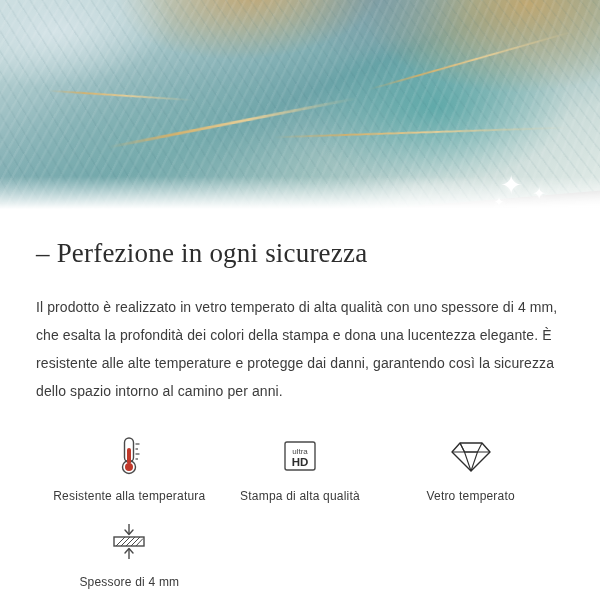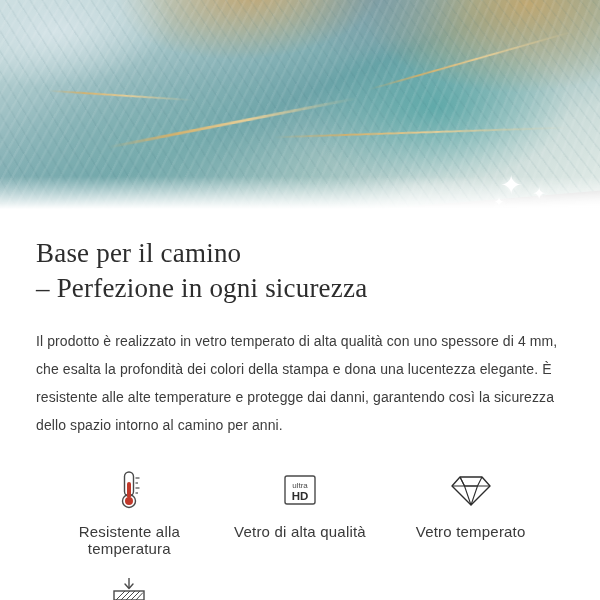--- a/index.html
+++ b/index.html
@@ -149,21 +149,21 @@
     justify-content: flex-start;
   }
   .feature-icon {
     height: 46px;
     display: flex;
     align-items: center;
     justify-content: center;
   }
   .feature-label {
     margin-top: 10px;
-    font-size: 15px;
+    font-size: 12px;
     color: #3a3a3a;
     text-align: center;
     letter-spacing: 0.2px;
   }
   svg { display: block; }
 </style>
 </head>
 <body>
 
 <div class="page">
@@ -181,21 +181,20 @@
       <div class="sparkle sp1">✦</div>
       <div class="sparkle sp2">✦</div>
       <div class="sparkle sp3">✦</div>
       <div class="hero-fade"></div>
     </div>
   </div>
 
   <div class="content">
 
     <h1 class="headline">
-      <span>Base per il camino</span>
       <span class="line2">– Perfezione in ogni sicurezza</span>
     </h1>
 
     <p class="body-copy">Il prodotto è realizzato in vetro temperato di alta qualità con uno spessore di 4 mm, che esalta la profondità dei colori della stampa e dona una lucentezza elegante. È resistente alle alte temperature e protegge dai danni, garantendo così la sicurezza dello spazio intorno al camino per anni.</p>
 
     <div class="features">
 
       <div class="feature">
         <div class="feature-icon">
           <svg width="34" height="44" viewBox="0 0 34 44">
@@ -213,21 +212,21 @@
       </div>
 
       <div class="feature">
         <div class="feature-icon">
           <svg width="40" height="40" viewBox="0 0 40 40">
             <rect x="5" y="6" width="30" height="28" rx="2" fill="none" stroke="#4a4a4a" stroke-width="1.4"></rect>
             <text x="20" y="18" text-anchor="middle" font-family="Liberation Sans, sans-serif" font-size="8" fill="#4a4a4a">ultra</text>
             <text x="20" y="29.5" text-anchor="middle" font-family="Liberation Sans, sans-serif" font-size="11.5" font-weight="bold" fill="#2d2d2d">HD</text>
           </svg>
         </div>
-        <div class="feature-label">Vetro di alta qualità</div>
+        <div class="feature-label">Stampa di alta qualità</div>
       </div>
 
 
       <div class="feature">
         <div class="feature-icon">
           <svg width="44" height="38" viewBox="0 0 44 38">
             <path d="M11 6 H33 L41 15 L22 34 L3 15 Z" fill="none" stroke="#2d2d2d" stroke-width="1.4" stroke-linejoin="round"></path>
             <path d="M3 15 H41" stroke="#2d2d2d" stroke-width="1.1"></path>
             <path d="M11 6 L15.5 15 L22 34" fill="none" stroke="#2d2d2d" stroke-width="1.1"></path>
             <path d="M33 6 L28.5 15 L22 34" fill="none" stroke="#2d2d2d" stroke-width="1.1"></path>

